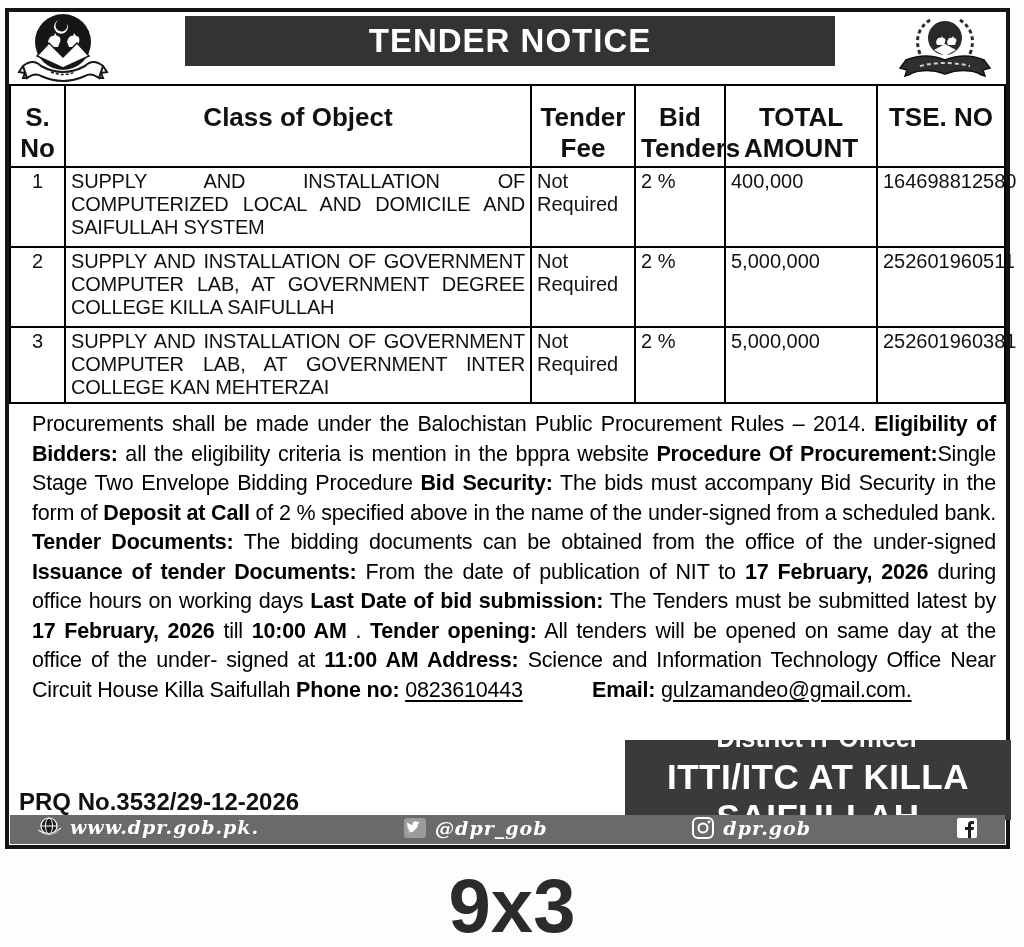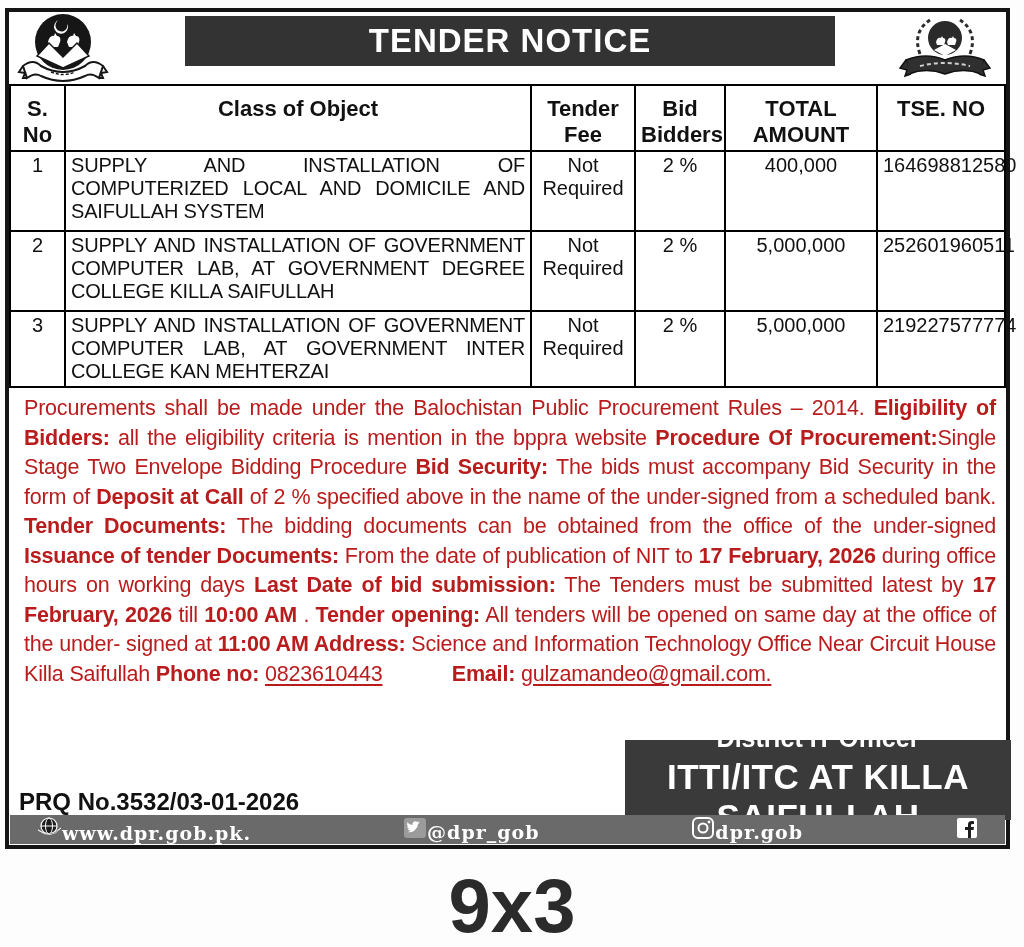--- a/index.html
+++ b/index.html
@@ -22,45 +22,45 @@
   .intro {
     padding:3px 7px 5px 7px; font-size:21.5px; letter-spacing:-0.2px; color:#222;
     white-space:nowrap;
   }
   table.items {
     width:100%; border-collapse:collapse; border:2px solid #000; table-layout:fixed;
   }
   table.items th, table.items td {
     border:2px solid #000; vertical-align:top; font-size:20px; padding:2px 5px; color:#111;
   }
-  table.items th { font-size:22px; text-align:center; padding-top:10px; }
+  table.items th { font-size:26px; text-align:center; padding-top:16px; }
   th.h-tall { height:52px; }
   td.c-sno { text-align:center; }
   td.c-obj { text-align:justify; padding:3px 8px; letter-spacing:-0.2px; }
-  td.c-center { text-align:center; }
+  td.c-center { }
   tr.r1 { height:80px; } tr.r2 { height:80px; } tr.r3 { height:76px; }
   .body-par {
-    padding:6px 10px 0 15px; font-size:21.5px; line-height:29.5px;
-    text-align:justify; color:#b91c1c; letter-spacing:-0.2px;
+    padding:6px 10px 0 23px; font-size:21.5px; line-height:29.5px;
+    text-align:justify; color:#000000; letter-spacing:-0.2px;
   }
   .sig-box {
     position:absolute; left:616px; top:728px; width:386px; height:80px;
     background:#3a3a3a; color:#fff; text-align:center;
     display:flex; flex-direction:column; justify-content:center; gap:4px;
   }
   .sig-line1 { font-size:25px; font-weight:bold; }
   .sig-line2 { font-size:35px; font-weight:bold; letter-spacing:0.5px; }
   .prq { position:absolute; left:10px; top:776px; font-size:24px; font-weight:bold; color:#111; }
   .footer-bar {
     position:absolute; left:1px; right:1px; bottom:1px; height:29px;
     background:#6a6a6a; color:#fff; display:flex; align-items:center;
     justify-content:space-between; padding:0 26px;
     font-family:"DejaVu Serif", serif; font-weight:bold; font-size:19px; letter-spacing:1px;
   }
-  .footer-item { display:flex; align-items:flex-end; gap:0; }
+  .footer-item { display:flex; align-items:flex-start; gap:8px;font-style:italic; }
   .size-tag {
     position:absolute; left:0; right:0; top:862px; text-align:center;
     font-size:76px; font-weight:bold; color:#2b2b2b; letter-spacing:0px;
   }
   .icon { display:inline-block; }
 </style>
 </head>
 <body>
 
 <div class="notice">
@@ -108,21 +108,21 @@
         <col style="width:104px">
       <col style="width:90px">
         <col style="width:152px">
         <col>
     </colgroup>
     <thead>
       <tr>
         <th class="h-tall">S. No</th>
         <th>Class of Object</th>
         <th>Tender Fee</th>
-        <th>Bid Bidders</th>
+        <th>Bid Tenders</th>
         <th>TOTAL AMOUNT</th>
         <th>TSE. NO</th>
       </tr>
     </thead>
     <tbody>
       <tr class="r1">
         <td class="c-sno">1</td>
         <td class="c-obj">SUPPLY AND INSTALLATION OF COMPUTERIZED LOCAL AND DOMICILE AND SAIFULLAH SYSTEM</td>
         <td class="c-center">Not Required</td>
         <td class="c-center">2 %</td>
@@ -136,33 +136,33 @@
         <td class="c-center">2 %</td>
         <td class="c-center">5,000,000</td>
         <td class="c-center">252601960511</td>
       </tr>
       <tr class="r3">
         <td class="c-sno">3</td>
         <td class="c-obj">SUPPLY AND INSTALLATION OF GOVERNMENT COMPUTER LAB, AT GOVERNMENT INTER COLLEGE KAN MEHTERZAI</td>
         <td class="c-center">Not Required</td>
         <td class="c-center">2 %</td>
         <td class="c-center">5,000,000</td>
-        <td class="c-center">219227577774</td>
+        <td class="c-center">252601960381</td>
       </tr>
     </tbody>
   </table>
 
   <div class="body-par"><span>Procurements shall be made under the Balochistan Public Procurement Rules – 2014. </span><span style="font-weight: 700;">Eligibility of Bidders:</span><span> all the eligibility criteria is mention in the bppra website </span><span style="font-weight: 700;">Procedure Of Procurement:</span><span>Single Stage Two Envelope Bidding Procedure </span><span style="font-weight: 700;">Bid Security:</span><span> The bids must accompany Bid Security in the form of </span><span style="font-weight: 700;">Deposit at Call</span><span> of 2 % specified above in the name of the under-signed from a scheduled bank. </span><span style="font-weight: 700;">Tender Documents:</span><span> The bidding documents can be obtained from the office of the under-signed </span><span style="font-weight: 700;">Issuance of tender Documents:</span><span> From the date of publication of NIT to </span><span style="font-weight: 700;">17 February, 2026</span><span> during office hours on working days </span><span style="font-weight: 700;">Last Date of bid submission:</span><span> The Tenders must be submitted latest by </span><span style="font-weight: 700;">17 February, 2026</span><span> till </span><span style="font-weight: 700;">10:00 AM</span><span> . </span><span style="font-weight: 700;">Tender opening:</span><span> All tenders will be opened on same day at the office of the under- signed at </span><span style="font-weight: 700;">11:00 AM Address:</span><span> Science and Information Technology Office Near Circuit House Killa Saifullah </span><span style="font-weight: 700;">Phone no:</span><span> </span><span style="text-decoration: underline; text-underline-offset: 3px;">0823610443</span><span>&nbsp;&nbsp;&nbsp;&nbsp;&nbsp;&nbsp;&nbsp;&nbsp;&nbsp;&nbsp;&nbsp;&nbsp;</span><span style="font-weight: 700;">Email:</span><span> </span><span style="text-decoration: underline; text-underline-offset: 3px;">gulzamandeo@gmail.com.</span></div>
 
   <div class="sig-box">
     <div class="sig-line1">District IT Officer</div>
     <div class="sig-line2">ITTI/ITC AT KILLA SAIFULLAH</div>
   </div>
 
-  <div class="prq">PRQ No.3532/03-01-2026</div>
+  <div class="prq">PRQ No.3532/29-12-2026</div>
 
   <div class="footer-bar">
     <div class="footer-item">
       <span class="icon">
         <svg width="26" height="24" viewBox="0 0 26 24">
           <circle cx="13" cy="10" r="8" fill="#1d1d1d" stroke="#fff" stroke-width="1.2"></circle>
           <ellipse cx="13" cy="10" rx="3.5" ry="8" fill="none" stroke="#fff" stroke-width="1"></ellipse>
           <line x1="5" y1="10" x2="21" y2="10" stroke="#fff" stroke-width="1"></line>
           <path d="M2 14 q11 8 23 -2 q-10 12 -23 2 z" fill="#1d1d1d" stroke="#fff" stroke-width="0.8"></path>
         </svg>

